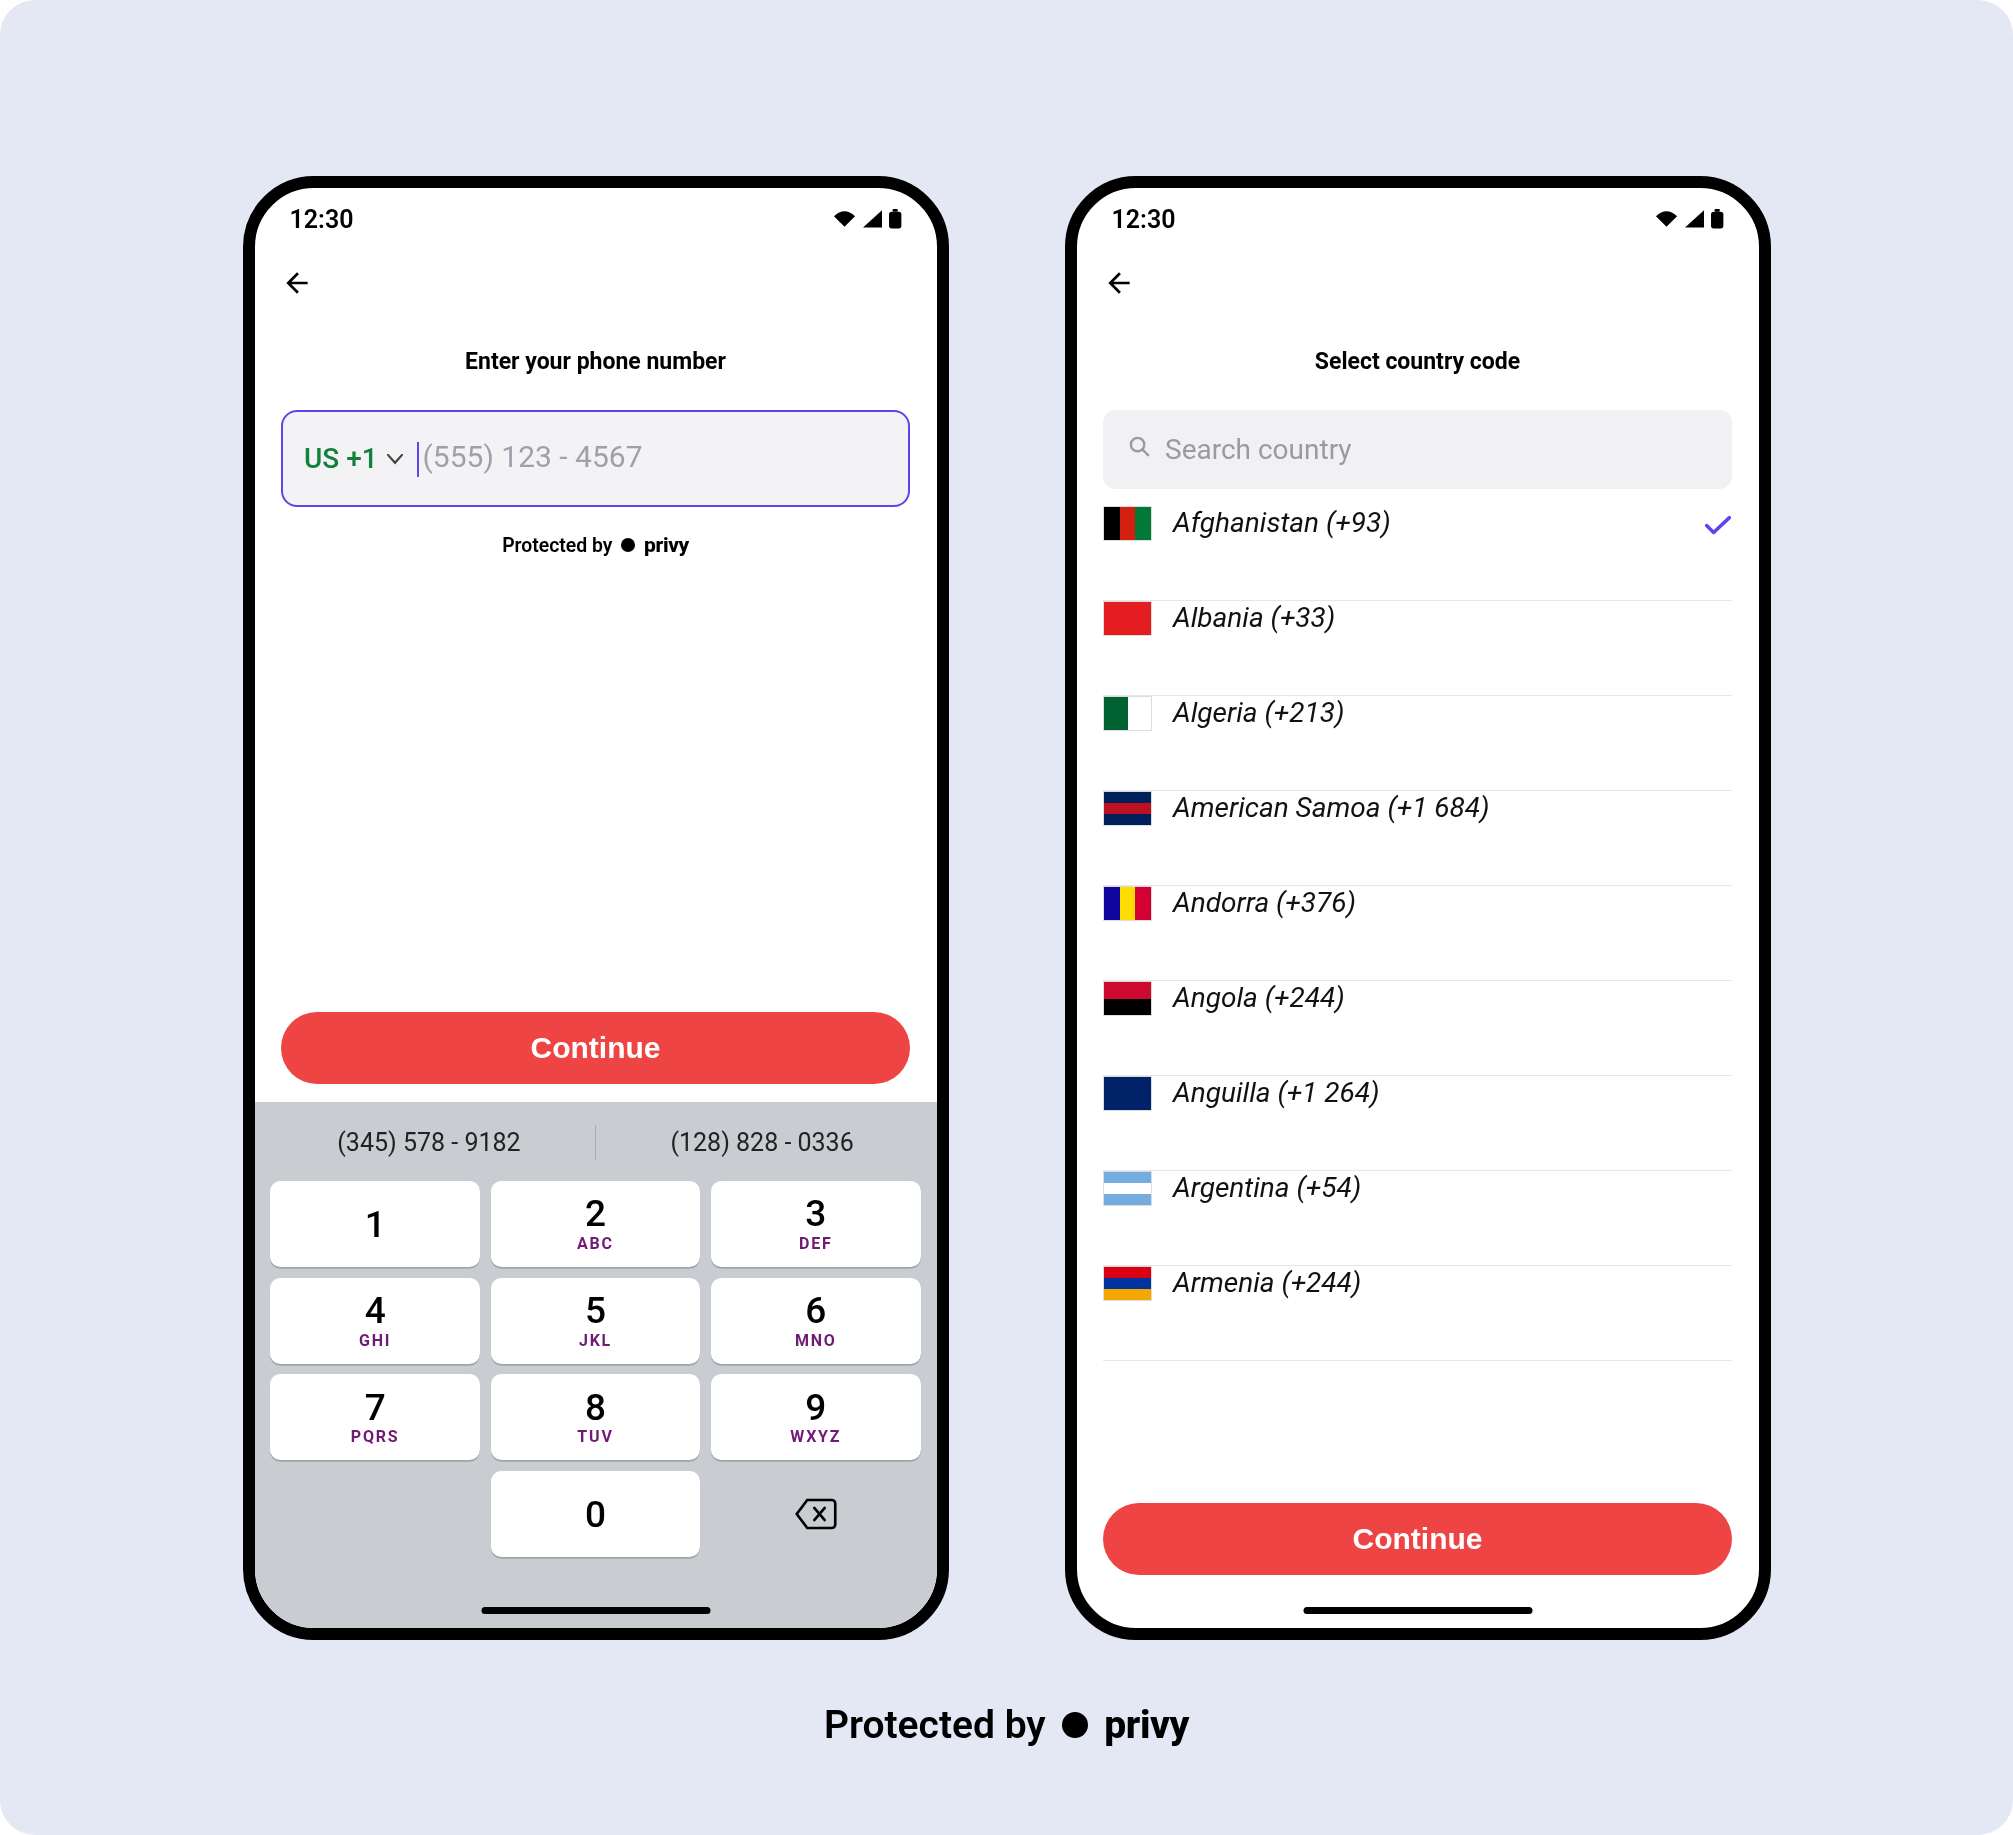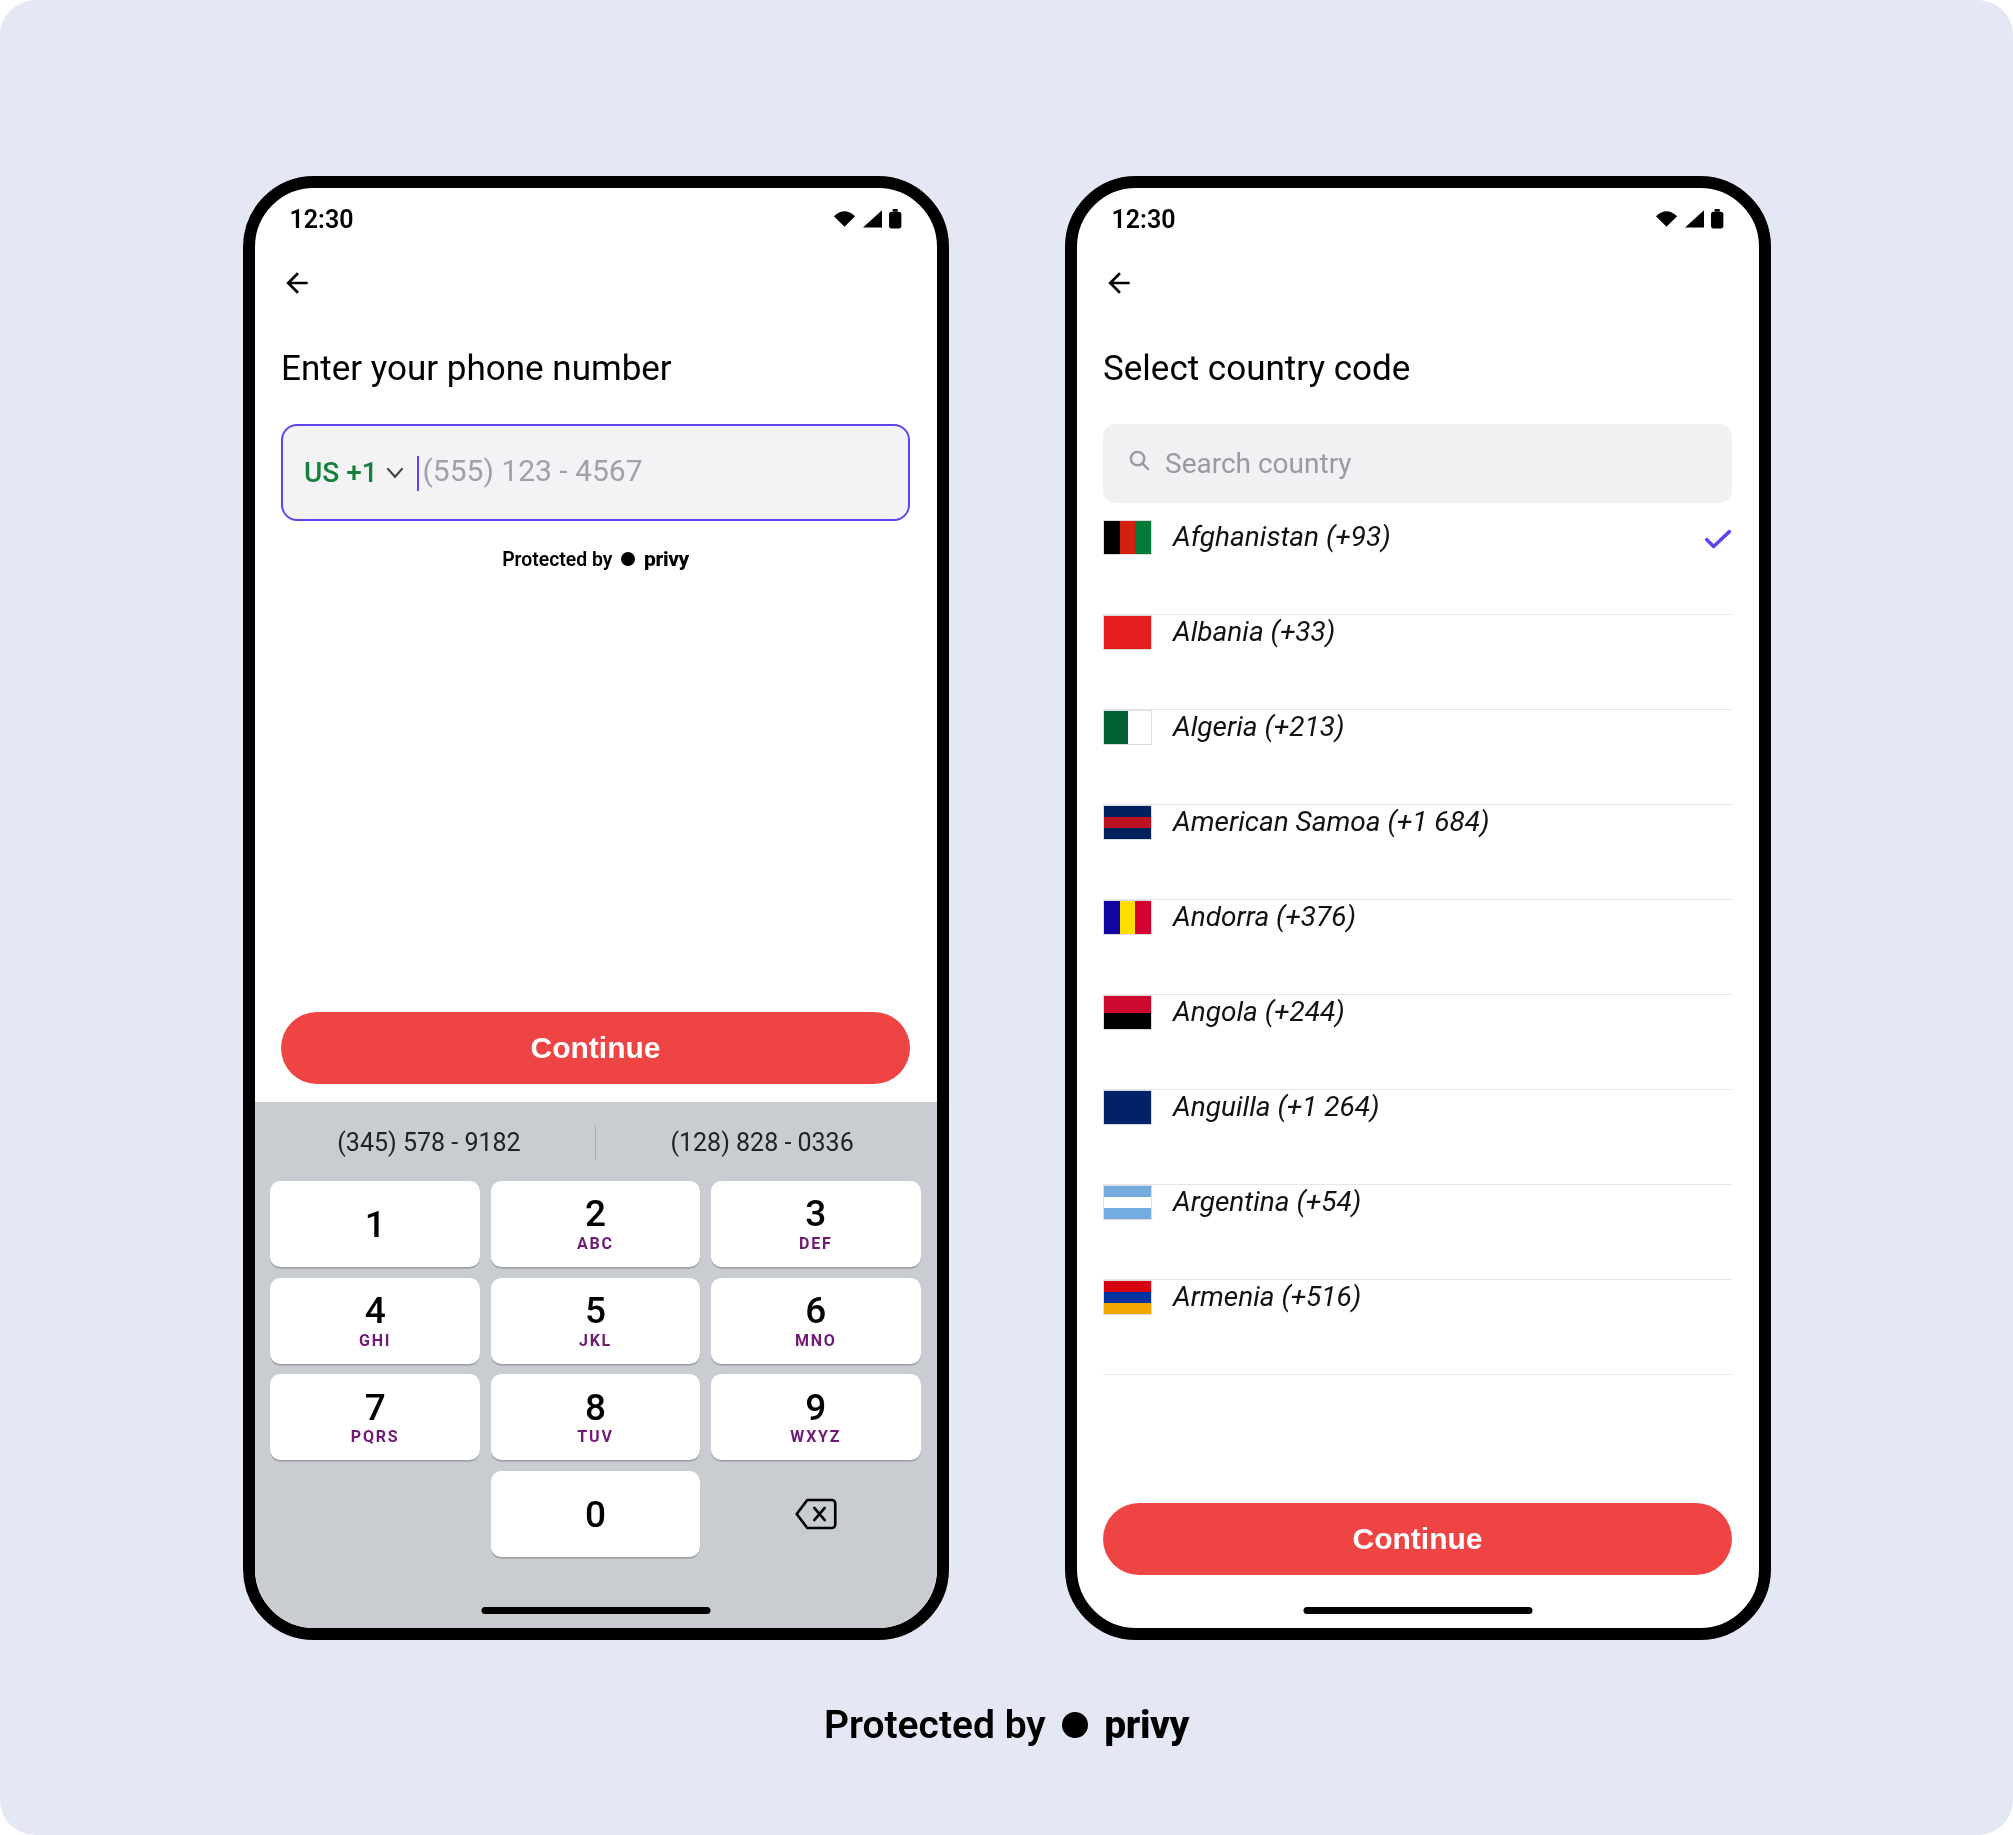--- a/index.html
+++ b/index.html
@@ -61,23 +61,23 @@
     line-height: 1;
   }
   .screen-content {
     flex: 1;
     display: flex;
     flex-direction: column;
     padding: 0 26.5px;
     overflow: hidden;
   }
   .title {
-    font-size: 35px;
-    font-weight: 400;
-    text-align: left;
+    font-size: 23px;
+    font-weight: 700;
+    text-align: center;
     margin: 26.5px 0 35px;
   }
   .phone-input-wrap {
     border: 2.6px solid #5b45ef;
     background: #f3f3f5;
     border-radius: 16px;
     height: 97px;
     display: flex;
     align-items: center;
     padding: 0 21px;
@@ -472,21 +472,21 @@
                 <div class="flag-row" style="background: rgb(116, 172, 223);"></div>
               </div>
               <div class="country-label">Argentina (+54)</div>
             </div>
             <div class="country-row">
               <div class="flag" style="flex-direction: column;">
                 <div class="flag-row" style="background: rgb(217, 0, 18);"></div>
                 <div class="flag-row" style="background: rgb(0, 51, 160);"></div>
                 <div class="flag-row" style="background: rgb(242, 168, 0);"></div>
               </div>
-              <div class="country-label">Armenia (+516)</div>
+              <div class="country-label">Armenia (+244)</div>
             </div>
           </div>
 
         <button class="continue-btn continue2">Continue</button>
       </div>
       <div class="home-indicator"></div>
     </div>
 
   </div>
 

